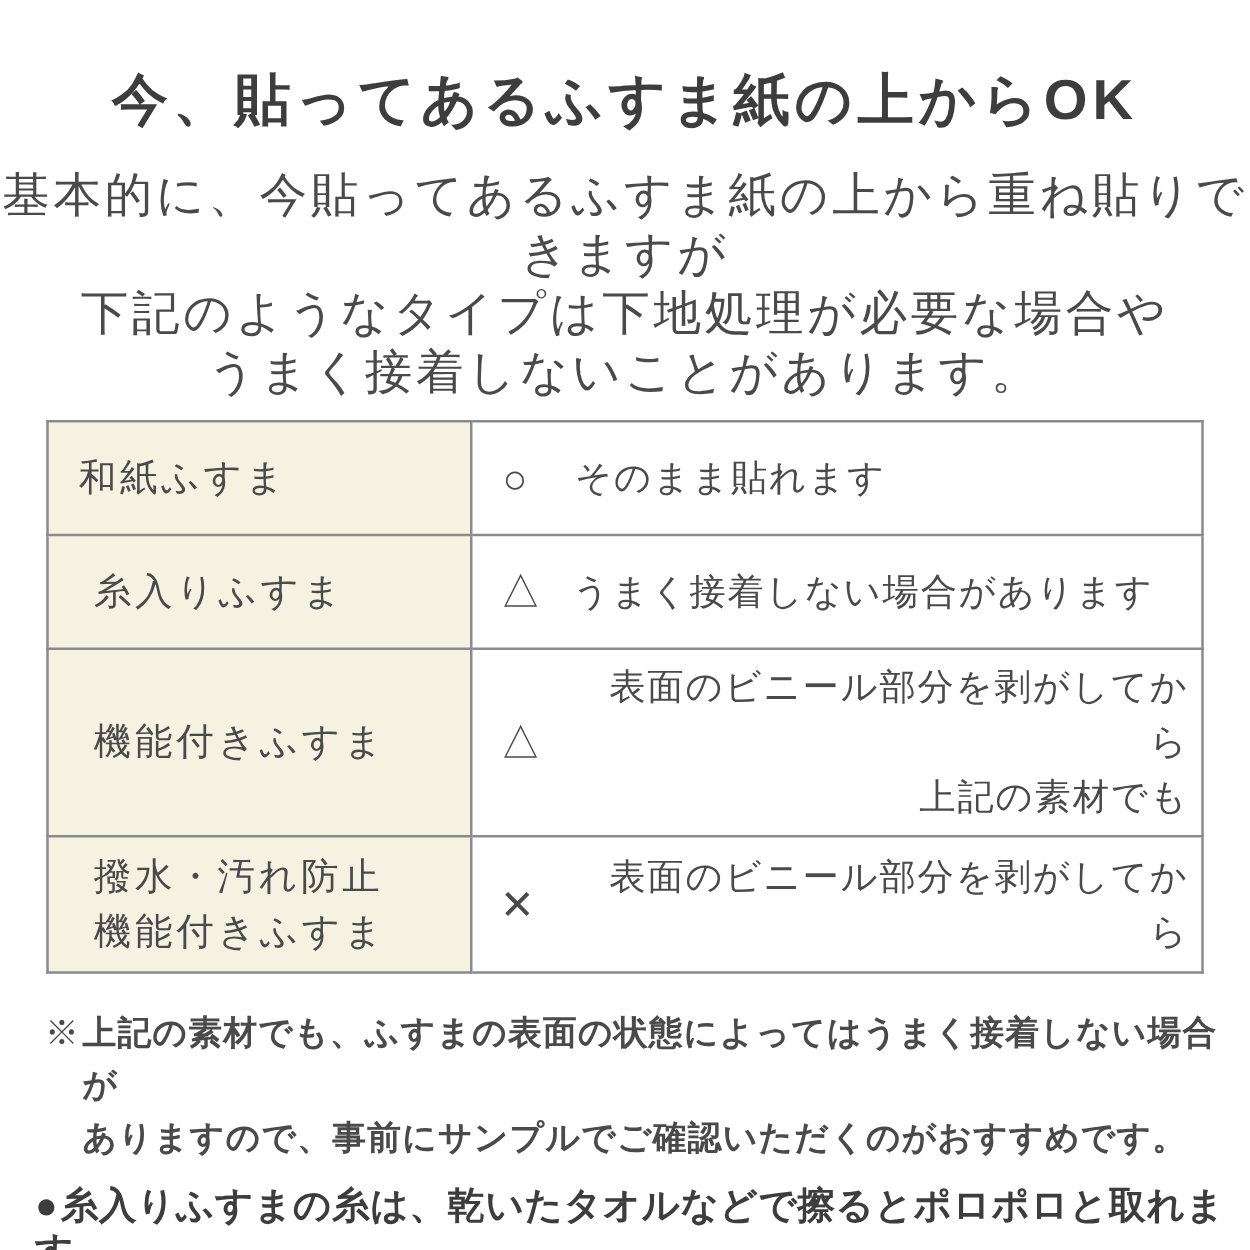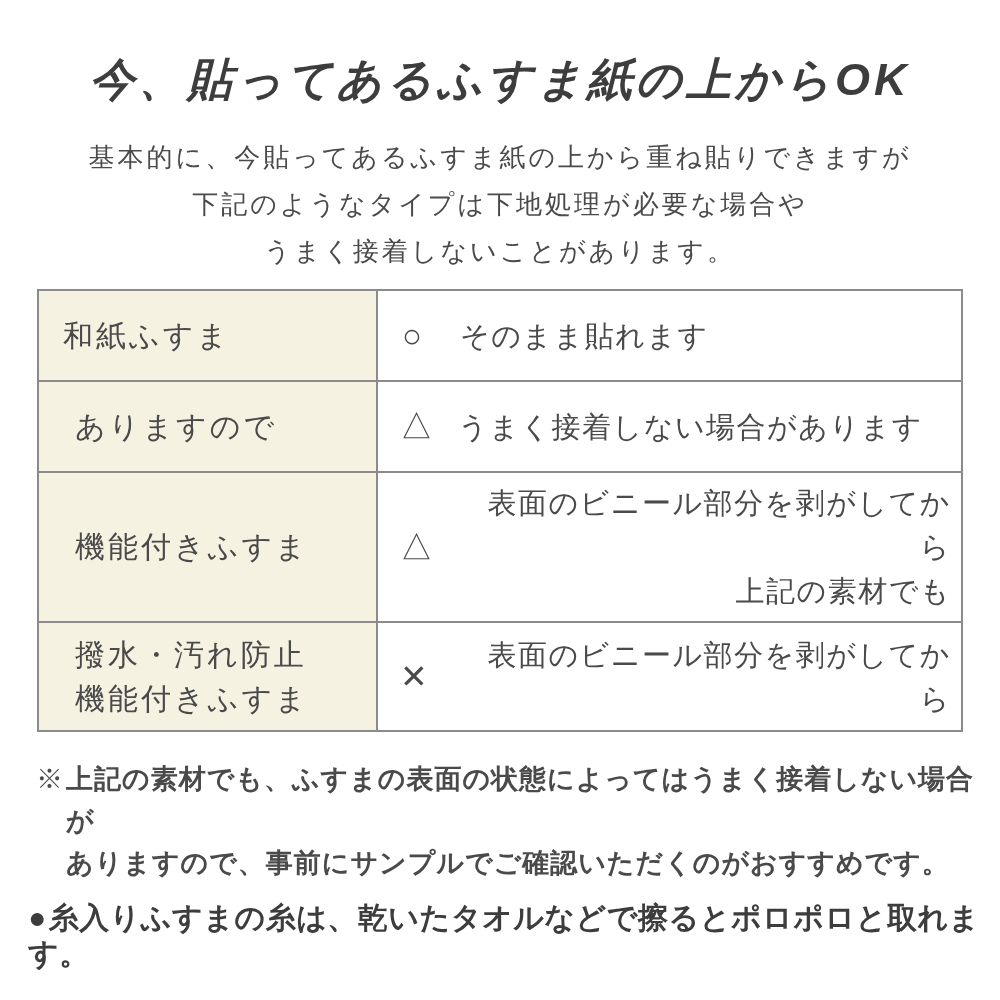--- a/index.html
+++ b/index.html
@@ -15,26 +15,25 @@
   .page-title {
     margin: 0;
     padding-top: 50px;
     text-align: center;
     font-size: 45px;
     font-weight: 700;
     letter-spacing: 4px;
     line-height: 60px;
     color: var(--title-text, #3d3d3d);
     white-space: pre-line;
-    font-style: italic;
   }
   .intro {
     margin-top: 24px;
     text-align: center;
-    font-size: 26px;
+    font-size: 38px;
     letter-spacing: 3px;
     line-height: 47px;
     white-space: pre-line;
     color: var(--text, #4a4a4a);
   }
   table.fusuma-table {
     margin: 14px auto 0 auto;
     width: 926px;
     border-collapse: collapse;
   }
@@ -105,21 +104,21 @@
       <tr class="row-1">
         <td class="type-cell">和紙ふすま</td>
         <td class="desc-cell">
           <div class="desc-wrap">
             <span class="symbol">○</span>
             <span class="desc-text">そのまま貼れます</span>
           </div>
         </td>
       </tr>
       <tr class="row-2">
-        <td class="type-cell">ありますので</td>
+        <td class="type-cell">糸入りふすま</td>
         <td class="desc-cell">
           <div class="desc-wrap">
             <span class="symbol">△</span>
             <span class="desc-text">うまく接着しない場合があります</span>
           </div>
         </td>
       </tr>
       <tr class="row-3">
         <td class="type-cell">機能付きふすま</td>
         <td class="desc-cell">

